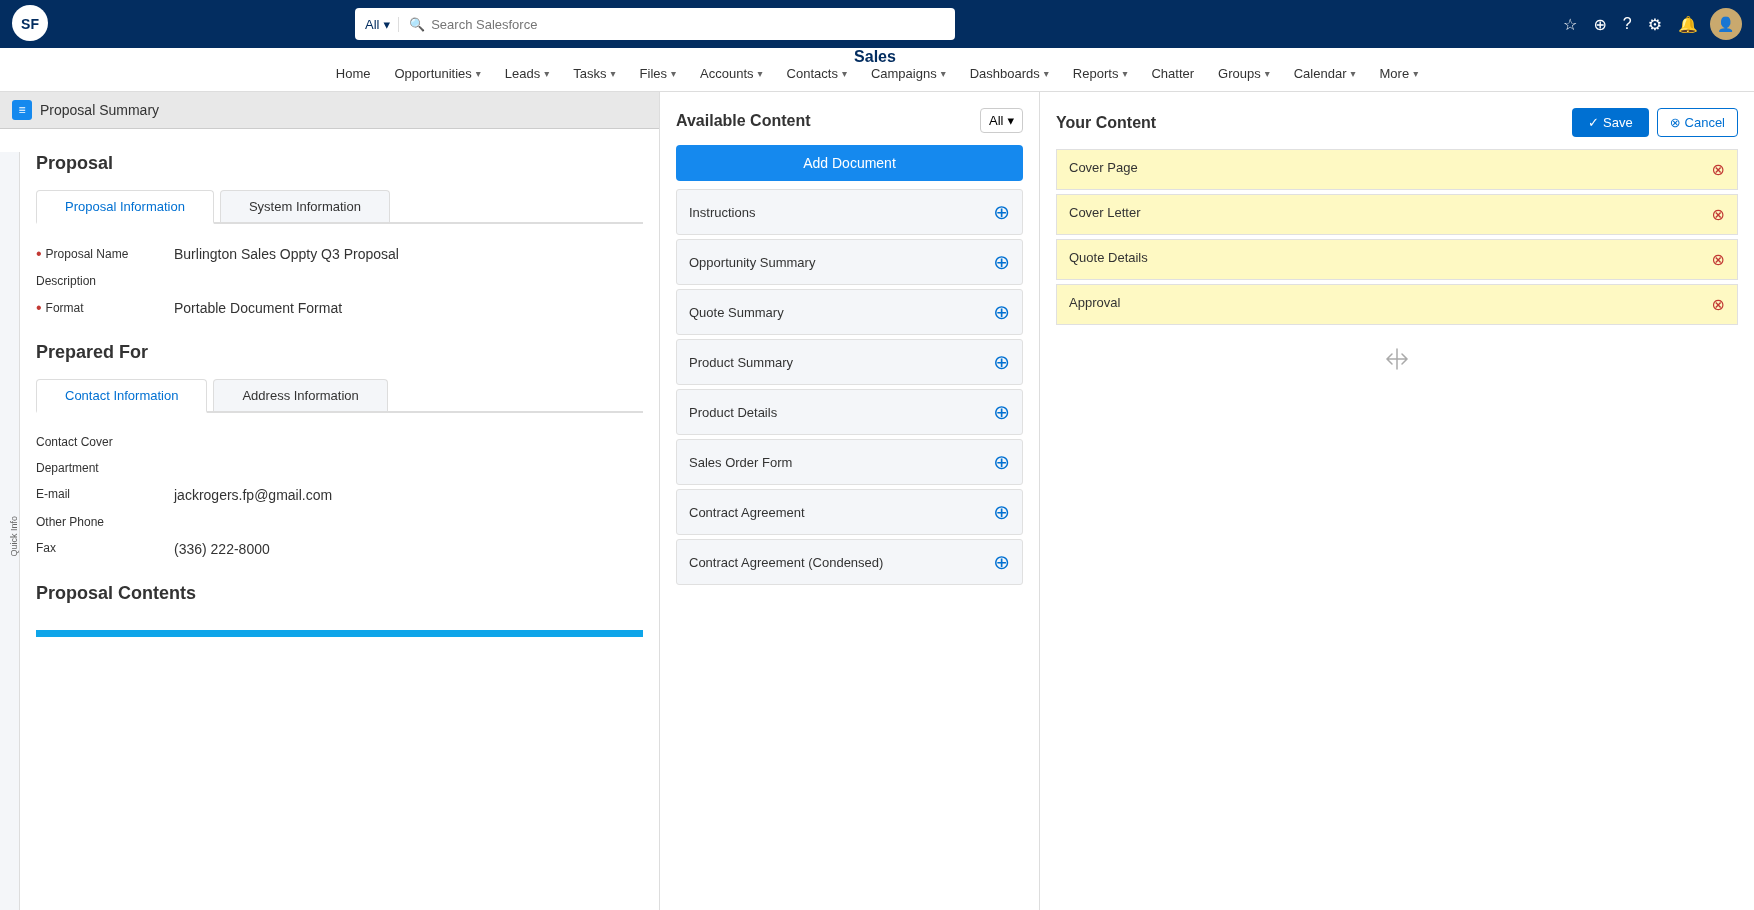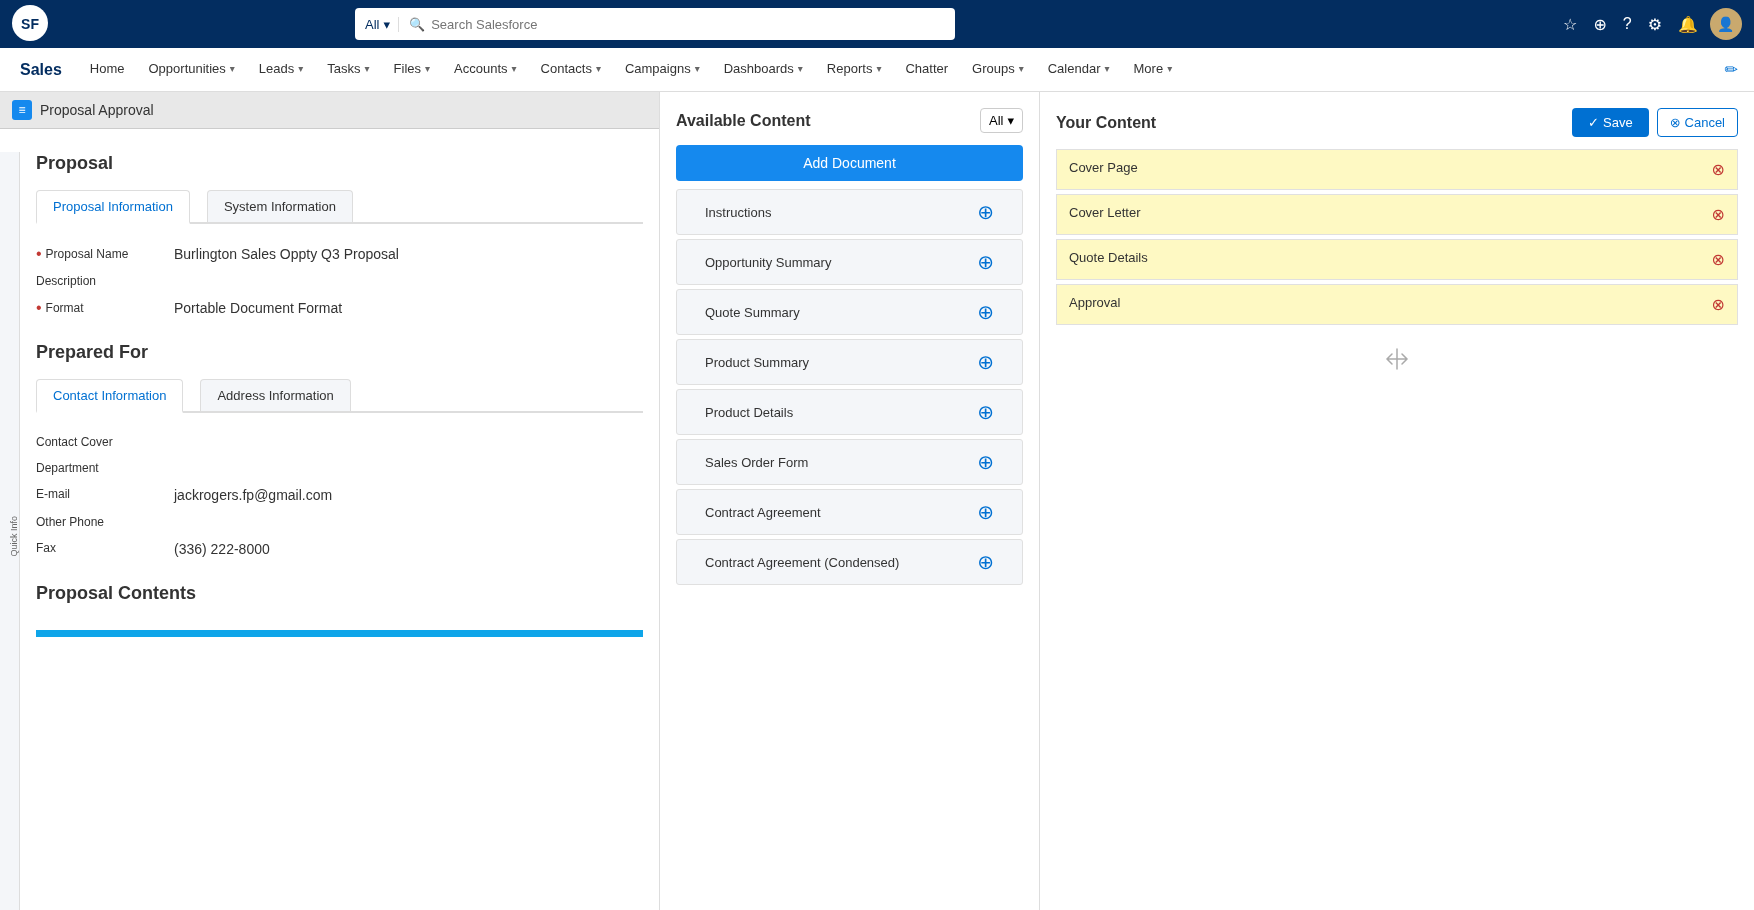--- a/index.html
+++ b/index.html
@@ -25,21 +25,21 @@
     .top-bar-icon { color: white; font-size: 16px; cursor: pointer; padding: 4px; }
     .top-bar-avatar {
       width: 32px; height: 32px; border-radius: 50%; background: #c9a96e;
       display: flex; align-items: center; justify-content: center; color: white; font-size: 14px;
       cursor: pointer; overflow: hidden;
     }
 
     
     .nav-bar {
       display: flex; align-items: center; background: white;
-      border-bottom: 1px solid #ddd; height: 44px; padding: 0 8px;
+      border-bottom: 1px solid #ddd; height: 44px; padding: 0 8px; flex-direction: column;
     }
     .nav-app-name {
       font-size: 16px; font-weight: bold; color: #032d60; padding: 0 12px; margin-right: 4px;
     }
     .nav-items { display: flex; align-items: center; height: 100%; }
     .nav-item {
       display: flex; align-items: center; height: 100%; padding: 0 12px;
       color: #333; font-size: 13px; cursor: pointer; white-space: nowrap;
       border-bottom: 3px solid transparent; gap: 4px;
     }
@@ -76,22 +76,22 @@
 
     
     .left-panel-content { padding: 16px 16px 16px 36px; }
 
     
     .section-header { font-size: 18px; font-weight: bold; color: #333; margin-bottom: 16px; margin-top: 8px; }
 
     
     .tab-bar { display: flex; border-bottom: 2px solid #ddd; margin-bottom: 16px; }
     .tab {
-      padding: 8px 16px; font-size: 13px; cursor: pointer; color: #333;
-      border: 1px solid #ddd; border-bottom: none; background: #f4f6f9; margin-right: 17px;
+      padding: 8px 28px; font-size: 13px; cursor: pointer; color: #333;
+      border: 1px solid #ddd; border-bottom: none; background: #f4f6f9; margin-right: 6px;
       border-radius: 4px 4px 0 0;
     }
     .tab.active { background: white; border-bottom: 2px solid white; margin-bottom: -2px; color: #0070d2; }
 
     
     .form-section { margin-bottom: 20px; }
     .form-row { display: flex; align-items: flex-start; padding: 6px 0; gap: 8px; }
     .field-label {
       font-size: 12px; color: #333; font-weight: 500; min-width: 130px;
       display: flex; align-items: center; gap: 4px;
@@ -127,21 +127,21 @@
 
     
     .add-doc-btn {
       width: 100%; background: #1589ee; color: white; border: none; border-radius: 4px;
       padding: 10px; font-size: 14px; font-weight: 500; cursor: pointer; margin-bottom: 8px;
     }
 
     
     .content-item {
       display: flex; align-items: center; justify-content: space-between;
-      padding: 10px 28px; background: #f4f6f9; border: 1px solid #e0e0e0;
+      padding: 10px 12px; background: #f4f6f9; border: 1px solid #e0e0e0;
       margin-bottom: 4px; border-radius: 3px; cursor: pointer;
     }
     .content-item-label { font-size: 13px; color: #333; }
     .content-item-add { color: #0070d2; font-size: 20px; cursor: pointer; }
 
     
     .your-content-header {
       display: flex; align-items: center; justify-content: space-between; margin-bottom: 12px;
     }
     .your-content-actions { display: flex; gap: 8px; }
@@ -234,21 +234,21 @@
   <div class="left-panel">
 
     <div class="quick-links">
       <span style="font-size:9px; writing-mode: vertical-rl; color:#666; transform: rotate(180deg);">Quick Info</span>
     </div>
 
     <div class="proposal-tab-header">
       <div class="proposal-tab-icon">
         <span>≡</span>
       </div>
-      <span class="proposal-tab-label">Proposal Approval</span>
+      <span class="proposal-tab-label">Proposal Summary</span>
     </div>
 
     <div class="left-panel-content">
 
       <div class="section-header">Proposal</div>
 
       <div class="tab-bar" id="proposal-tabs">
           <div class="tab active">Proposal Information</div>
           <div class="tab">System Information</div>
         </div>

